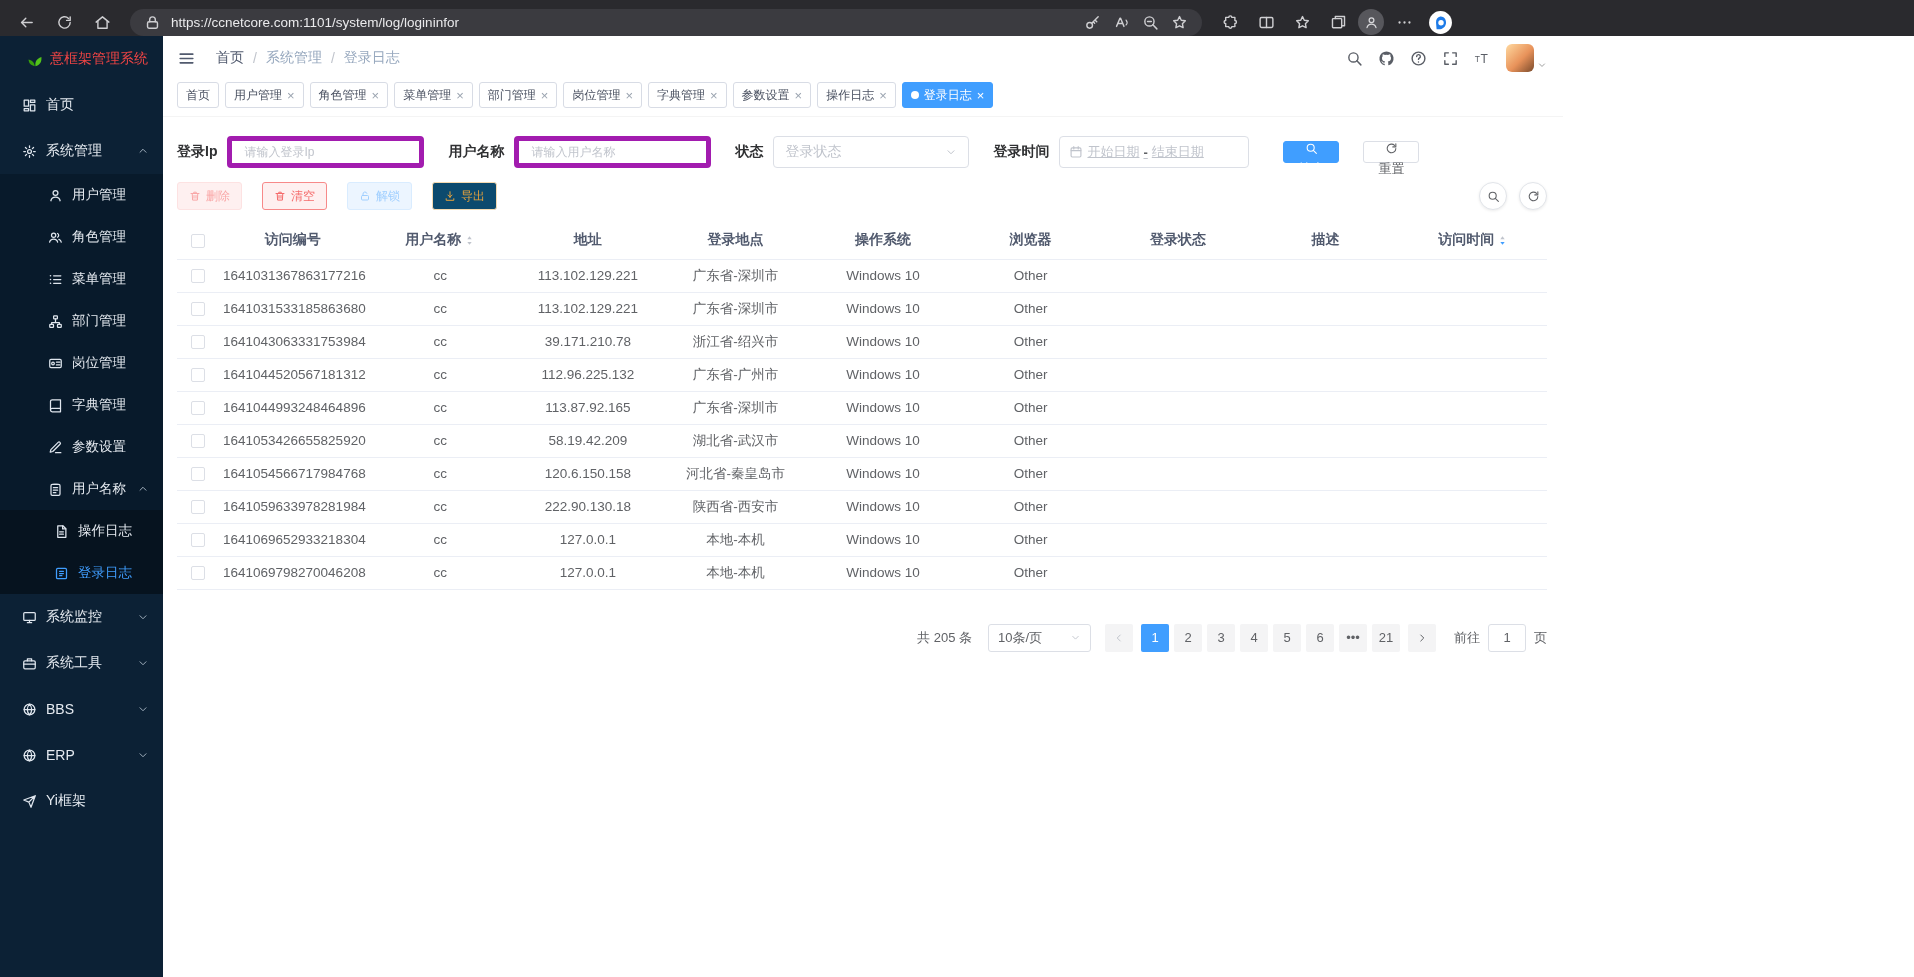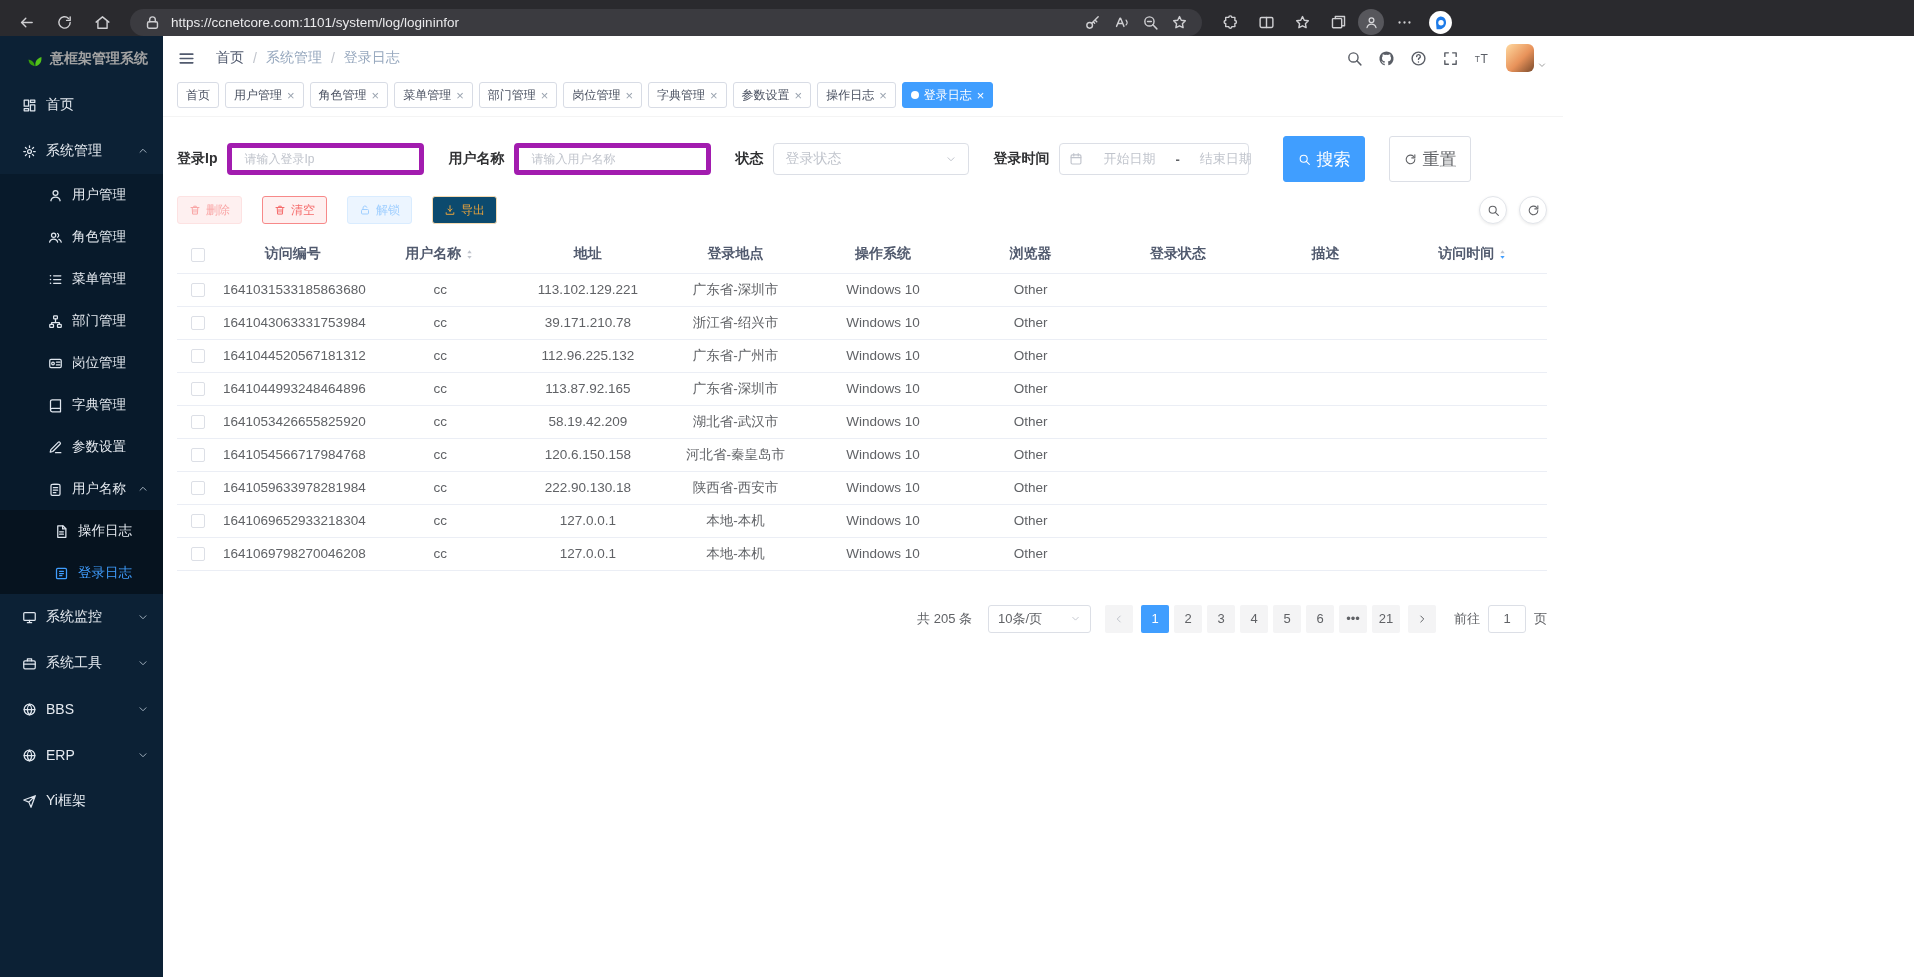--- a/index.html
+++ b/index.html
@@ -24,21 +24,21 @@
   .bb-avatar{width:26px;height:26px;border-radius:50%;background:#57575c;display:flex;align-items:center;justify-content:center;color:#d8d8db;cursor:pointer;}
   .bb-avatar .ic{width:15px;height:15px;}
   .copilot{width:25px;height:25px;margin-left:4px;cursor:pointer;}
   .copilot svg{width:25px;height:25px;display:block;}
 
   
   .app{display:flex;height:941px;align-items:stretch;}
   .sidebar{width:163px;flex:none;background:var(--sidebar-bg);color:#e5eaf0;overflow:hidden;}
   .logo-row{height:46px;display:flex;align-items:center;padding-left:26px;gap:6px;}
   .logo-row .ic{width:18px;height:18px;}
-  .logo-title{font-size:14px;font-weight:700;color:#a3a3a3;white-space:nowrap;}
+  .logo-title{font-size:14px;font-weight:400;color:#ef4444;white-space:nowrap;}
   .menu-item{display:flex;align-items:center;height:46px;padding:0 14px 0 22px;font-size:14px;color:#e5eaf0;cursor:pointer;white-space:nowrap;}
   .menu-item .mi{width:15px;height:15px;margin-right:9px;color:#dfe6ee;flex:none;}
   .mi-label{flex:1;overflow:hidden;}
   .menu-item .chev{width:12px;height:12px;color:#9fadbb;flex:none;}
   .submenu .menu-item{height:42px;padding-left:48px;background:#081a2b;font-size:13.5px;}
   .submenu .submenu .menu-item{padding-left:54px;background:#06131f;}
   .menu-item.active{color:var(--accent);}
   .menu-item.active .mi{color:var(--accent);}
 
   .main{width:1400px;flex:none;background:#fff;display:flex;flex-direction:column;}
@@ -66,24 +66,24 @@
 
   
   .content{flex:1;padding:13px 16px 0 14px;}
   .filter-row{display:flex;align-items:center;gap:24px;padding:6px 0 14px;}
   .filter-item{display:flex;align-items:center;gap:10px;}
   .f-label{font-size:14px;font-weight:700;color:#303133;white-space:nowrap;}
   .f-input{width:197px;height:32px;border:5px solid #a21caf;border-radius:4px;padding:0 12px;font-size:12px;color:#606266;outline:none;font-family:inherit;}
   .f-input::placeholder{color:#c0c4cc;}
   .f-select{width:196px;height:32px;border:1px solid #dcdfe6;border-radius:4px;display:flex;align-items:center;justify-content:space-between;padding:0 11px;font-size:14px;color:#c0c4cc;cursor:pointer;}
   .sel-caret{width:12px;height:12px;color:#c0c4cc;}
-  .f-daterange{width:190px;height:32px;border:1px solid #dcdfe6;border-radius:4px;display:flex;align-items:center;gap:20px;padding:0 9px;font-size:13px;color:#c0c4cc;cursor:pointer;white-space:nowrap;}
+  .f-daterange{width:190px;height:32px;border:1px solid #dcdfe6;border-radius:4px;display:flex;align-items:center;gap:4px;padding:0 9px;font-size:13px;color:#c0c4cc;cursor:pointer;white-space:nowrap;text-decoration:underline;}
   .f-daterange .cal{width:14px;height:14px;color:#c0c4cc;flex:none;}
   .dr-sep{color:#606266;font-weight:700;}
-  .btn{display:inline-flex;align-items:center;gap:5px;height:46px;padding:0 14px;border-radius:3px;font-size:17px;border:1px solid #dcdfe6;background:#fff;color:#606266;cursor:pointer;font-family:inherit;}
+  .btn{display:inline-flex;align-items:center;gap:5px;height:22px;padding:0 14px;border-radius:3px;font-size:13px;border:1px solid #dcdfe6;background:#fff;color:#606266;cursor:pointer;font-family:inherit;flex-direction:column;}
   .btn .ic{width:13px;height:13px;}
   .btn-primary{background:var(--accent);border-color:var(--accent);color:#fff;margin-left:10px;}
 
   .toolbar-row{display:flex;align-items:center;gap:20px;}
   .sbtn{display:inline-flex;align-items:center;gap:5px;height:28px;padding:0 11px;border-radius:3px;font-size:12px;border:1px solid;cursor:pointer;font-family:inherit;}
   .sbtn .ic{width:12px;height:12px;}
   .sbtn-danger-disabled{background:#fef0f0;border-color:#fde2e2;color:#f9a7a7;cursor:not-allowed;}
   .sbtn-danger{background:#fef0f0;border-color:#f78989;color:var(--danger);}
   .sbtn-primary-disabled{background:#ecf5ff;border-color:#d9ecff;color:#a0cfff;cursor:not-allowed;}
   .sbtn-warning{background:#0c4a6e;border-color:#f5dab1;color:var(--warning);justify-content:center;}
@@ -663,20 +663,32 @@
                     <svg viewBox="0 0 24 24">
                       <path d="M12 2.5 16.8 9H7.2z" fill="#c0c4cc"></path>
                       <path d="M12 21.5 7.2 15h9.6z" fill="#409eff"></path>
                     </svg>
                   </span></th>
               </tr>
             </thead>
           <tbody>
               <tr>
                 <td><span class="checkbox"></span></td>
+                <td>1641031367863177216</td>
+                <td>cc</td>
+                <td>113.102.129.221</td>
+                <td>广东省-深圳市</td>
+                <td>Windows 10</td>
+                <td>Other</td>
+                <td></td>
+                <td></td>
+                <td></td>
+              </tr>
+              <tr>
+                <td><span class="checkbox"></span></td>
                 <td>1641031533185863680</td>
                 <td>cc</td>
                 <td>113.102.129.221</td>
                 <td>广东省-深圳市</td>
                 <td>Windows 10</td>
                 <td>Other</td>
                 <td></td>
                 <td></td>
                 <td></td>
               </tr>

